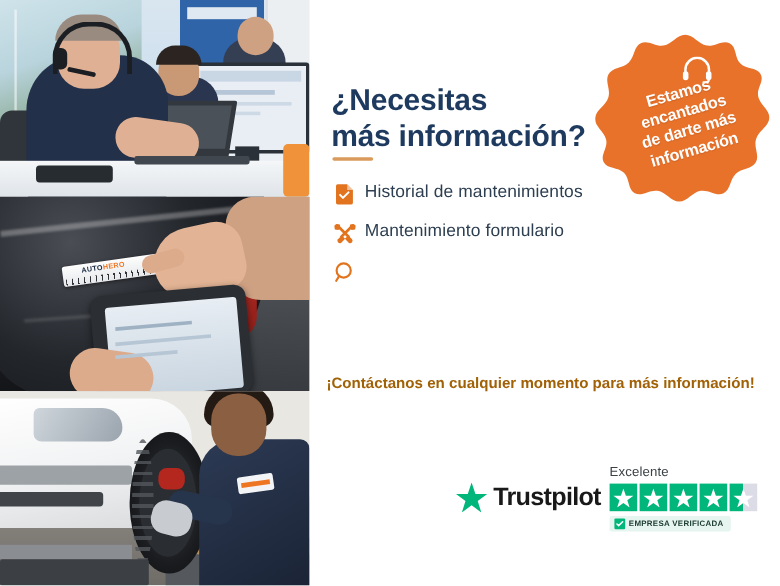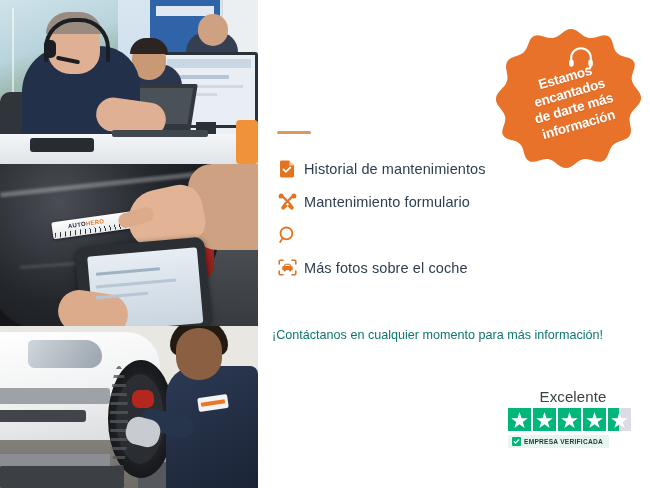--- a/index.html
+++ b/index.html
@@ -135,36 +135,36 @@
   .badge-shape svg{display:block;width:150px;height:148px;}
   .badge-icon{position:absolute;left:72px;top:22px;width:26px;height:22px;}
   .badge-icon svg{display:block;}
   .badge-text{position:absolute;left:14px;top:44px;width:124px;
       transform:rotate(-16deg);text-align:center;
       font-size:13.5px;line-height:1.2;font-weight:700;color:#fff;letter-spacing:-.2px;
       text-shadow:0 1px 1px rgba(0,0,0,.10);}
 
   
   .list{position:absolute;left:12px;top:152px;width:360px;}
-  .li{display:flex;align-items:center;height:33px;}
+  .li{display:flex;align-items:flex-start;height:33px;}
   .li .ic{width:34px;min-width:34px;display:flex;align-items:center;justify-content:center;color:#e2741f;}
   .li .ic svg{display:block;}
   .li .tx{font-size:14.5px;color:#2c3e50;font-weight:400;letter-spacing:.1px;}
 
   
-  .copy{position:absolute;left:14px;top:325px;width:370px;
-      font-size:12.6px;line-height:1.62;color:#0f766e;}
+  .copy{position:absolute;left:14px;top:309px;width:370px;
+      font-size:12.6px;line-height:1.62;color:#a16207;font-weight:bold;}
 
   
   .tp{position:absolute;left:122px;top:388px;width:258px;height:60px;}
   .tp-logo{position:absolute;left:0;top:14px;display:flex;align-items:center;gap:5px;}
   .tp-logo svg{display:block;}
   .tp-word{font-size:21px;font-weight:700;color:#191919;letter-spacing:-.6px;}
   .tp-right{position:absolute;left:128px;top:0;width:130px;}
-  .tp-exc{font-size:15px;color:#3b4245;text-align:center;margin:0 0 3px 0;letter-spacing:.1px;}
+  .tp-exc{font-size:11px;color:#3b4245;text-align:left;margin:0 0 3px 0;letter-spacing:.1px;}
   .stars{display:flex;gap:2px;}
   .star{width:23px;height:23px;background:#00b67a;display:flex;align-items:center;justify-content:center;}
   .star.half{background:linear-gradient(90deg,#00b67a 0 50%,#dcdce6 50% 100%);}
   .star svg{display:block;}
   .verif{margin-top:4px;display:inline-flex;align-items:center;gap:3px;
       background:#e6f5ef;border-radius:2px;padding:2px 6px 2px 4px;}
   .verif .vck{width:9px;height:9px;background:#00b67a;border-radius:1px;display:flex;align-items:center;justify-content:center;}
   .verif .vck svg{display:block;}
   .verif .vtx{font-size:6.6px;font-weight:700;color:#1b3a30;letter-spacing:.25px;}
 </style>
@@ -250,20 +250,24 @@
         <div class="glove"></div>
         <div class="lift2"></div>
         <div class="lift"></div>
       </div>
     </div>
 
   </div>
 
   <div class="content">
 
+    <h1 class="headline">
+      <span>¿Necesitas</span><br>
+      <span>más información?</span>
+    </h1>
     <div class="rule"></div>
 
     <div class="badge-wrap">
       <div class="badge-shape">
         <svg viewBox="0 0 150 148" xmlns="http://www.w3.org/2000/svg" aria-hidden="true">
           <path fill="#E8722A" d="M75 4c7 0 11 8 18 9s13-5 19-2 4 12 9 17 14 3 17 9-4 12-2 19 10 11 9 18-9 10-11 17 3 13 0 19-12 5-17 10-4 13-10 16-12-3-19-2-11 9-18 9-11-8-18-9-13 5-19 2-4-12-9-17-14-3-17-9 4-12 2-19-10-11-9-18 9-10 11-17-3-13 0-19 12-5 17-10 4-13 10-16 12 3 19 2S68 4 75 4z"></path>
         </svg>
       </div>
       <div class="badge-icon">
         <svg width="26" height="22" viewBox="0 0 26 22" xmlns="http://www.w3.org/2000/svg" aria-hidden="true">
@@ -312,44 +316,37 @@
 
       <div class="li">
         <span class="ic">
           <svg width="18" height="18" viewBox="0 0 18 18" xmlns="http://www.w3.org/2000/svg" aria-hidden="true">
             <circle cx="8.4" cy="7.4" r="5.9" fill="none" stroke="#E2741F" stroke-width="1.8"></circle>
             <path d="M4.6 12.1L2.2 16" fill="none" stroke="#E2741F" stroke-width="1.8" stroke-linecap="round"></path>
           </svg>
         </span>
       </div>
 
-      <div class="li">
-        <span class="ic">
-          <svg width="19" height="17" viewBox="0 0 19 17" xmlns="http://www.w3.org/2000/svg" aria-hidden="true">
-            <g fill="none" stroke="#E2741F" stroke-width="1.6" stroke-linecap="round">
-              <path d="M1.2 5V2.4a1.2 1.2 0 0 1 1.2-1.2H5"></path>
-              <path d="M17.8 5V2.4a1.2 1.2 0 0 0-1.2-1.2H14"></path>
-              <path d="M1.2 12v2.6a1.2 1.2 0 0 0 1.2 1.2H5"></path>
-              <path d="M17.8 12v2.6a1.2 1.2 0 0 1-1.2 1.2H14"></path>
-            </g>
-            <path fill="#E2741F" d="M5.6 7.3l.9-1.9a1 1 0 0 1 .9-.6h4.2a1 1 0 0 1 .9.6l.9 1.9h.5a.8.8 0 0 1 .8.8v2.6a.6.6 0 0 1-.6.6h-.9v.6a.7.7 0 0 1-.7.7h-.5a.7.7 0 0 1-.7-.7v-.6H7.7v.6a.7.7 0 0 1-.7.7h-.5a.7.7 0 0 1-.7-.7v-.6h-.9a.6.6 0 0 1-.6-.6V8.1a.8.8 0 0 1 .8-.8z"></path>
-            <path fill="#fff" d="M6.9 7.1l.7-1.3h3.8l.7 1.3z"></path>
+
+
+    </div>
+
+    <div class="copy">
+      <div>¡Contáctanos en cualquier momento para más información!</div>
+    </div>
+
+    <div class="tp">
+      <div class="tp-logo">
+        <span>
+          <svg width="26" height="25" viewBox="0 0 26 25" xmlns="http://www.w3.org/2000/svg" aria-hidden="true">
+            <path fill="#00B67A" d="M13 0l3.2 9.6H26l-7.9 5.9 3 9.5-8.1-5.9-8.1 5.9 3-9.5L0 9.6h9.8z"></path>
           </svg>
         </span>
-        <span class="tx">Más fotos sobre el coche</span>
-      </div>
-
-
-    </div>
-
-    <div class="copy">
-      <div>¡Contáctanos en cualquier momento para más información!</div>
-    </div>
-
-    <div class="tp">
+        <span class="tp-word">Trustpilot</span>
+      </div>
       <div class="tp-right">
         <div class="tp-exc">Excelente</div>
         <div class="stars">
           <span class="star">
             <svg width="17" height="16" viewBox="0 0 26 25" xmlns="http://www.w3.org/2000/svg">
                 <path fill="#fff" d="M13 0l3.2 9.6H26l-7.9 5.9 3 9.5-8.1-5.9-8.1 5.9 3-9.5L0 9.6h9.8z"></path>
               </svg>
           </span>
           <span class="star">
             <svg width="17" height="16" viewBox="0 0 26 25" xmlns="http://www.w3.org/2000/svg">

